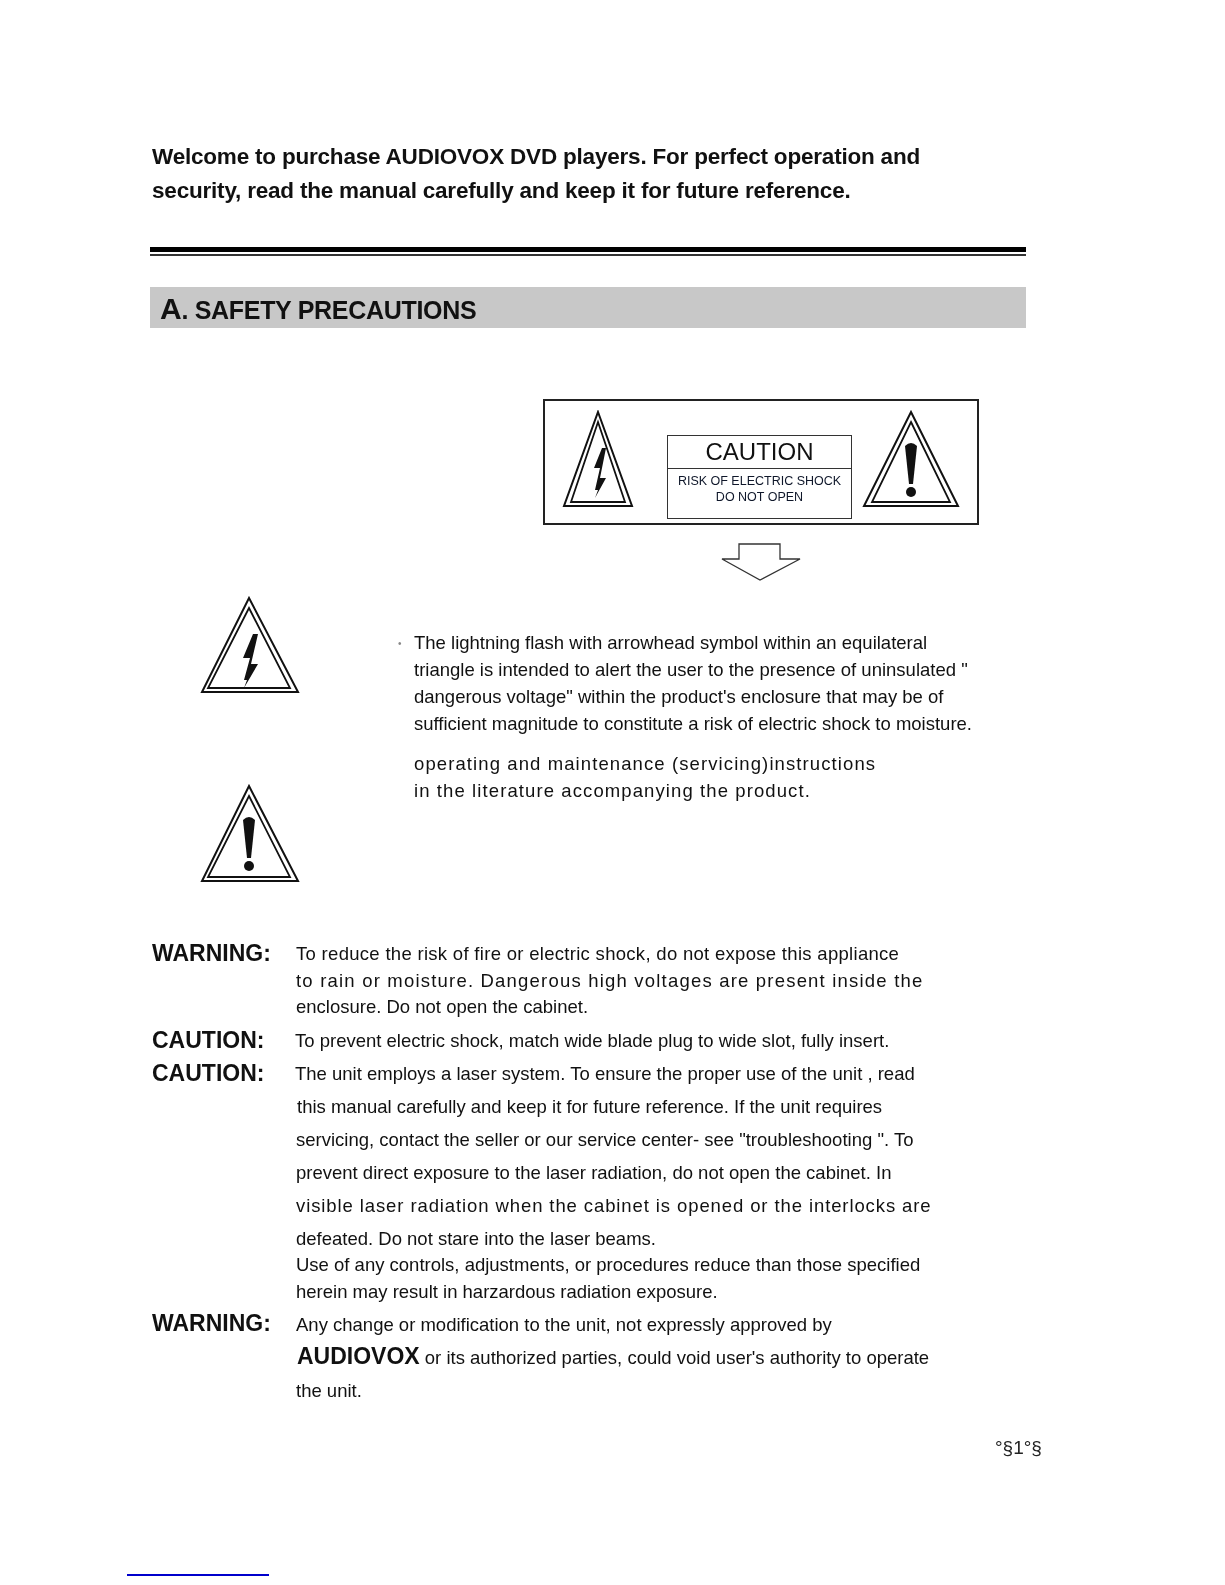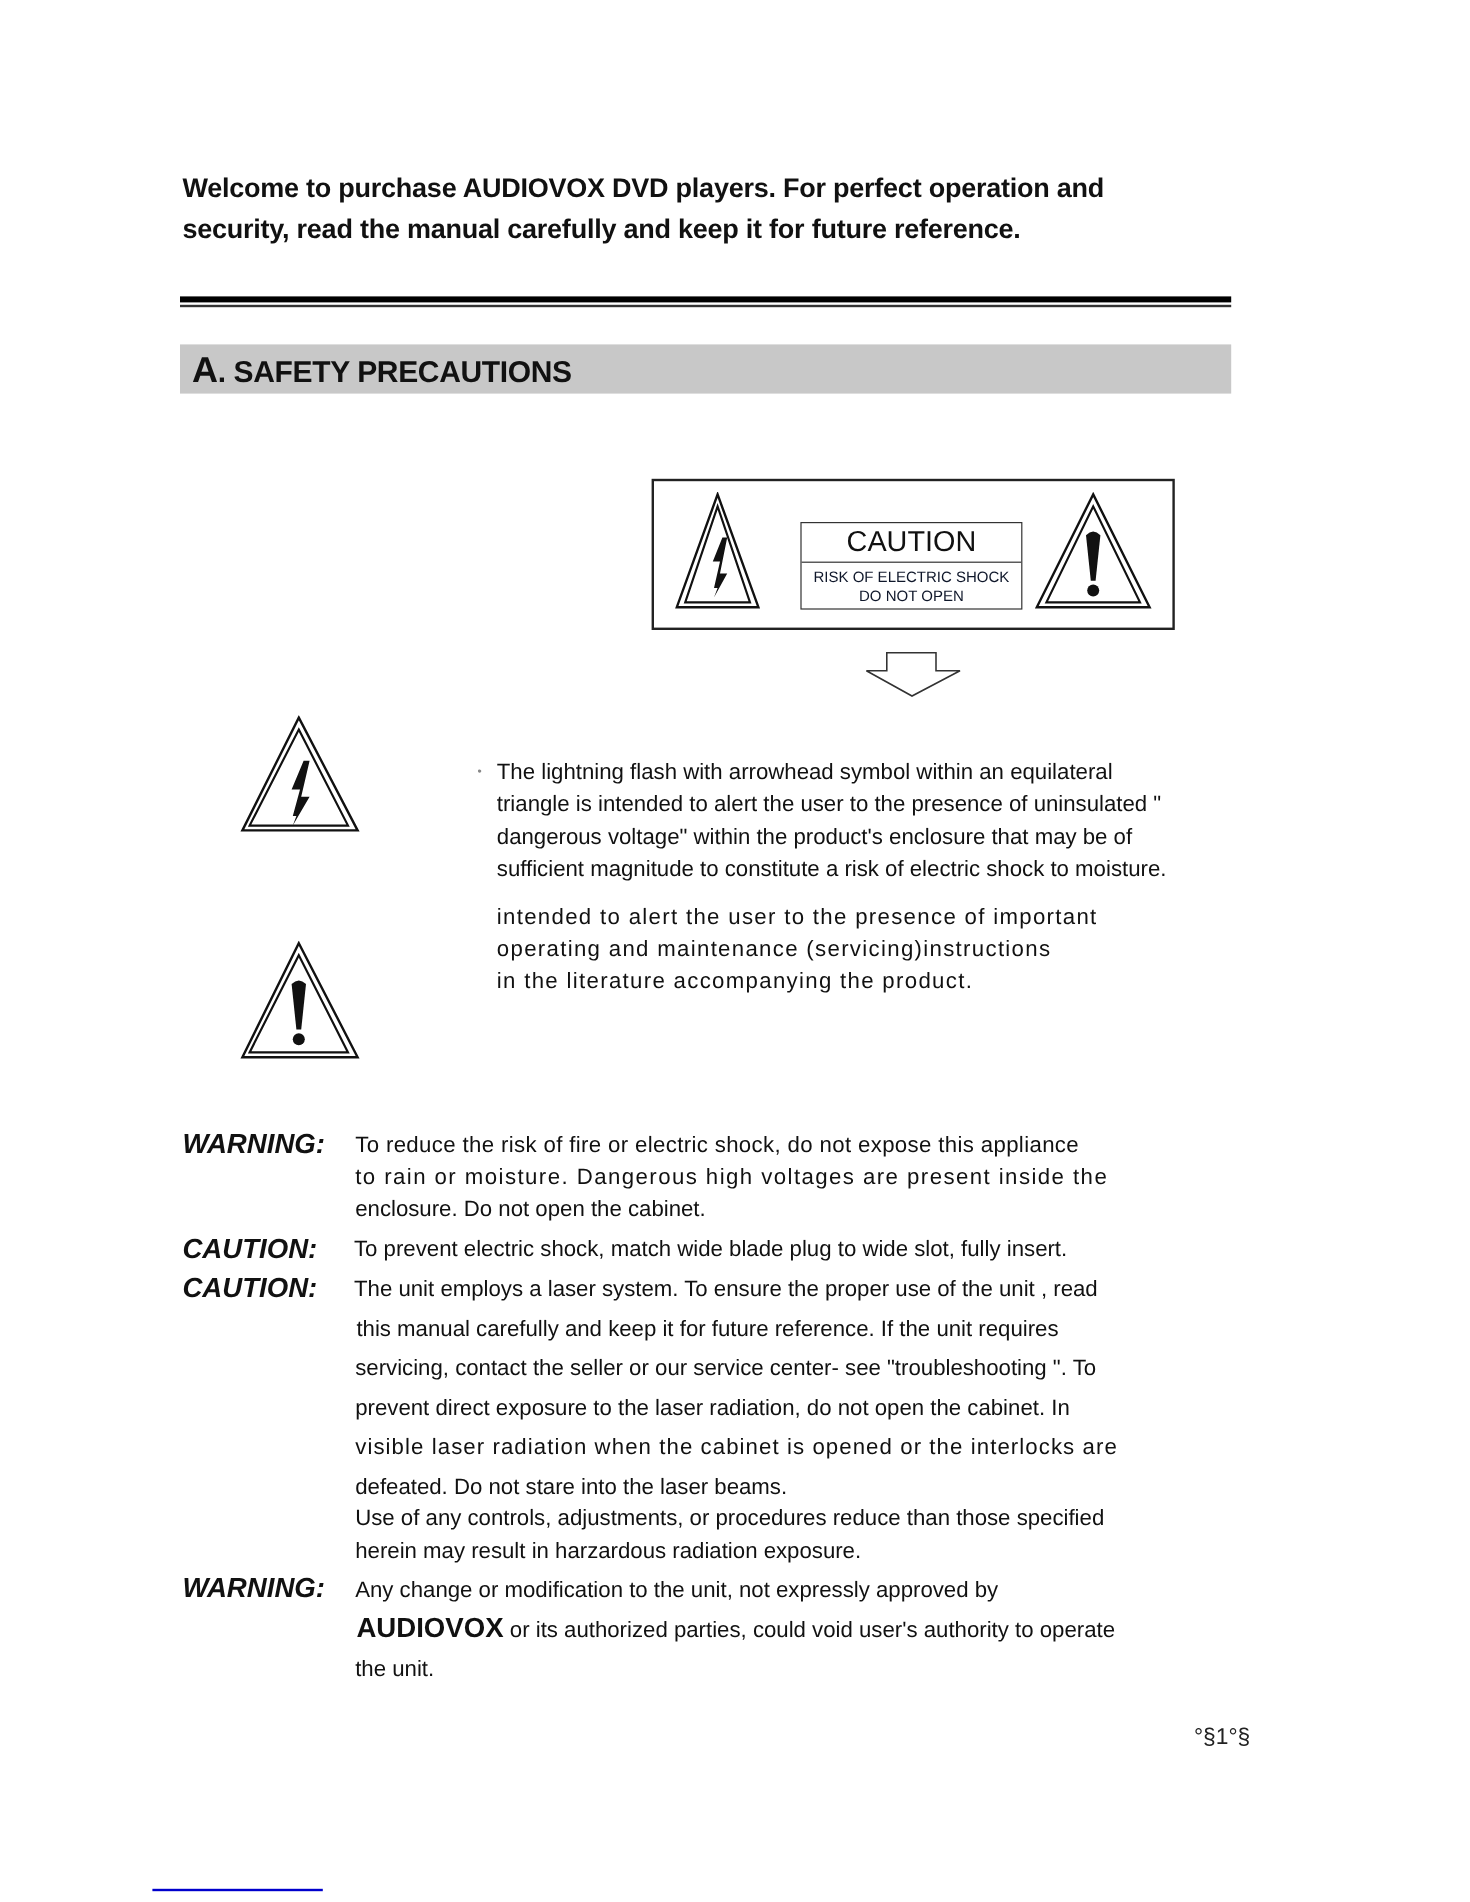--- a/index.html
+++ b/index.html
@@ -10,33 +10,33 @@
   .intro { left:152px; top:140px; width:880px; font-weight:bold; font-size:22.5px;
            line-height:34px; letter-spacing:-0.2px; color:#111; }
   .rule-thick { left:150px; top:247px; width:876px; height:5px; background:#000; }
   .rule-thin  { left:150px; top:254px; width:876px; height:2px; background:#333; }
 
   .section-bar { left:150px; top:287px; width:876px; height:41px; background:#c8c8c8; }
   .section-title { left:160px; top:292px; font-weight:bold; font-size:25px; letter-spacing:-0.3px; color:#111; }
   .section-title .letter { font-size:30px; }
 
   .caution-box { left:543px; top:399px; width:436px; height:126px; border:2px solid #222; box-sizing:border-box; }
-  .label-box { left:667px; top:435px; width:185px; height:73px; border:1.5px solid #333; box-sizing:border-box; text-align:center; }
+  .label-box { left:667px; top:435px; width:185px; height:84px; border:1.5px solid #333; box-sizing:border-box; text-align:center; }
   .label-box .caution-word { font-size:24px; height:32px; line-height:32px; border-bottom:1.5px solid #333; color:#111; }
   .label-box .risk { font-size:12.5px; line-height:16px; margin-top:4px; color:#0f172a; }
 
   .tri { position:absolute; }
 
   .para { font-size:18.5px; line-height:26.7px; color:#111; }
   .para1 { left:398px; top:618px; width:640px;margin-top:12px; }
   .para2 { left:398px; top:751px; width:640px; letter-spacing:1.1px; }
   .bullet { display:inline-block; width:16px; font-size:10px; color:#888; vertical-align:middle; }
   .indent { padding-left:16px; display:block; }
 
-  .warn-label { font-weight:bold; font-size:23px; color:#111;font-style:italic; }
+  .warn-label { font-weight:bold; font-size:23px; color:#111; }
   .body-text { font-size:18.5px; color:#111; }
 
   .page-num { left:995px; top:1437px; font-size:19px; color:#222; }
   .blue-line { left:127px; top:1574px; width:142px; height:2px; background:#0000cc; }
 </style>
 </head>
 <body>
 
 <div class="abs intro">
   <div>Welcome to purchase AUDIOVOX DVD players. For perfect operation  and</div>
@@ -88,21 +88,20 @@
 </div>
 
 <svg class="tri" style="left:200px;top:784px" width="100" height="100" viewBox="0 0 100 100">
   <polygon points="49,2 98,97 2,97" fill="none" stroke="#111" stroke-width="2"></polygon>
   <polygon points="49,12 90,93 8,93" fill="none" stroke="#111" stroke-width="1.8"></polygon>
   <path d="M43,36 Q49,30 55,36 L51,74 L47,74 Z" fill="#111"></path>
   <circle cx="49" cy="82" r="5" fill="#111"></circle>
 </svg>
 
 <div class="abs para para2">
-  <span class="indent">intended to alert the user to the presence of important</span>
   <span class="indent">operating and maintenance  (servicing)instructions</span>
   <span class="indent">in the literature accompanying the product.</span>
 </div>
 
 <div class="abs warn-label" style="left:152px;top:940px">WARNING:</div>
 <div class="abs body-text" style="left:296px;top:943px;letter-spacing:0.3px">To  reduce  the risk of fire or electric shock, do not expose this appliance</div>
 <div class="abs body-text" style="left:296px;top:970px;letter-spacing:1.2px">to rain or moisture. Dangerous high voltages are present inside the</div>
 <div class="abs body-text" style="left:296px;top:996px">enclosure. Do not open the  cabinet.</div>
 
 <div class="abs warn-label" style="left:152px;top:1027px">CAUTION:</div>

